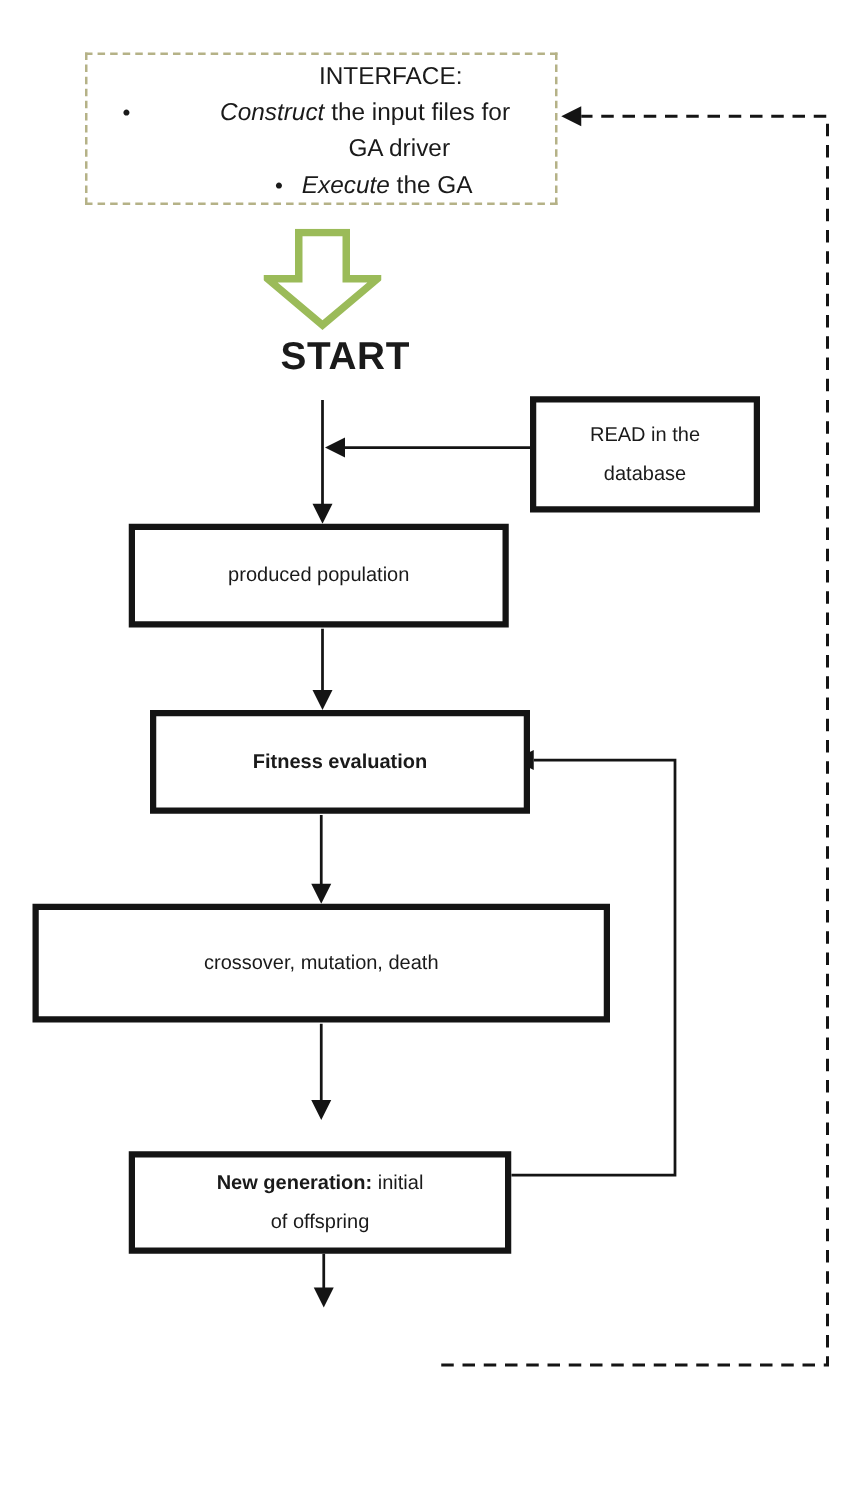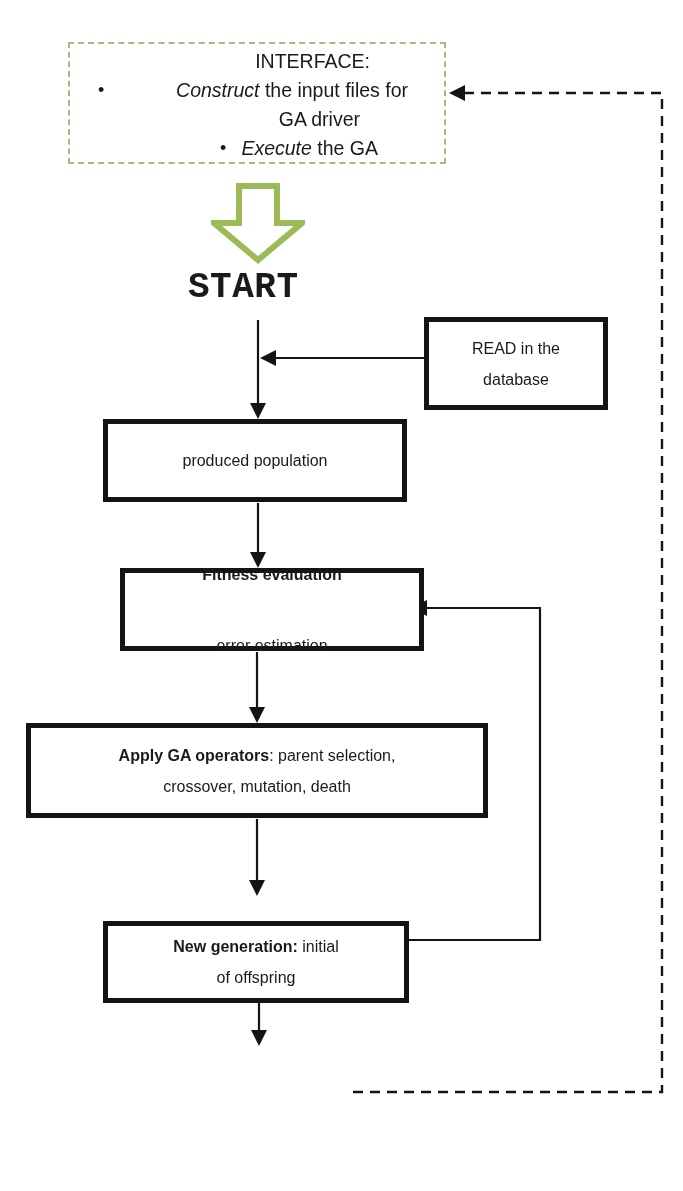--- a/index.html
+++ b/index.html
@@ -25,22 +25,22 @@
   .r4 { padding-right:66px; }
   .bullet { position:absolute; top:0; font-size:18px; }
   .b1 { left:28px; }
   .b2 { left:150px; }
   .it { font-style:italic; }
 
   .green-arrow { position:absolute; left:211px; top:183px; }
   .green-arrow polygon { fill:#ffffff; stroke:var(--green-arrow,#9bbb59); stroke-width:6; stroke-linejoin:miter; }
 
   .start {
-    position:absolute; left:188px; top:267px; width:140px; text-align:left;
-    font-weight:700; font-size:36px; letter-spacing:0.5px;font-family:Liberation Mono, monospace;
+    position:absolute; left:188px; top:267px; width:140px; text-align:right;
+    font-weight:700; font-size:31px; letter-spacing:0.5px;
   }
 
   
   .node {
     position:absolute; box-sizing:border-box; border:5px solid var(--ink,#141414); background:#ffffff;
     display:flex; flex-direction:column; justify-content:center; align-items:center;
     text-align:center; font-size:16px; line-height:31px; white-space:pre;
   }
   .node b { font-weight:700; }
   .read   { left:424px; top:317px; width:184px; height:93px; }
@@ -115,25 +115,23 @@
     <div>READ in the</div>
     <div>database</div>
   </div>
 
   <div class="node create">
     <div>produced population</div>
   </div>
 
   <div class="node fitness">
     <div><b>Fitness evaluation</b></div>
-    <div>error estimation</div>
   </div>
 
   <div class="node apply">
-    <div><b>Apply GA operators</b><span>: parent selection,</span></div>
     <div>crossover, mutation, death</div>
   </div>
 
   <div class="node newgen">
     <div><b>New generation:</b><span> initial</span></div>
     <div>of offspring</div>
   </div>
 
 
 </div>

